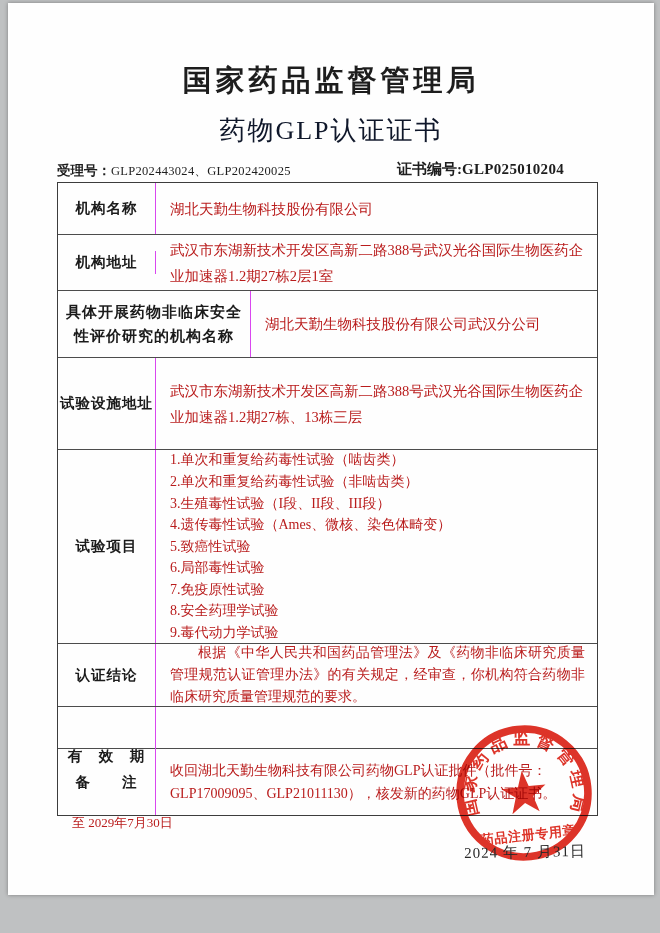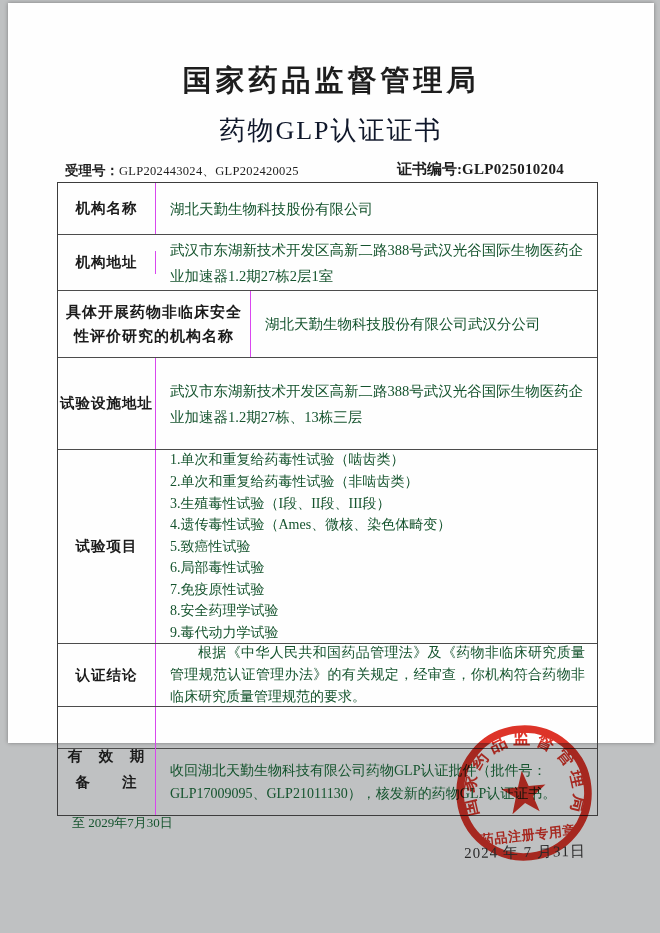--- a/index.html
+++ b/index.html
@@ -4,36 +4,36 @@
 <style>
   * { margin:0; padding:0; box-sizing:border-box; }
   html,body { width:660px; height:933px; }
   body {
     position:relative;
     background:#bfc1c2;
     font-family:"Liberation Serif","DejaVu Serif",serif;
     overflow:hidden;
   }
   .page {
-    position:absolute; left:8px; top:3px; width:646px; height:740px;
+    position:absolute; left:8px; top:3px; width:646px; height:892px;
     background:#fefefe;
     box-shadow:0 0 4px rgba(0,0,0,.35);
   }
   .doc-title {
     position:absolute; top:58px; left:0; width:100%;
     text-align:center;
     font-family:"Liberation Sans","DejaVu Sans",sans-serif;
     font-weight:bold; font-size:29px; letter-spacing:4px; color:#1d1d1d;
   }
   .doc-subtitle {
     position:absolute; top:110px; left:0; width:100%;
     text-align:center; font-size:26px; letter-spacing:2px; color:#0f172a;
   }
   .ref-row { position:absolute; top:157px; left:49px; width:549px; height:22px; font-size:13px; color:#1e1e1e; }
-  .acceptance { position:absolute; left:8px; top:2px; white-space:nowrap; }
+  .acceptance { position:absolute; left:0; top:2px; white-space:nowrap; }
   .acceptance .lbl { font-weight:bold; font-size:13.5px; }
   .acceptance .num { font-size:12.5px; letter-spacing:.3px; }
   .cert-no { position:absolute; right:42px; top:0; white-space:nowrap; font-size:15px; }
   .cert-no .lbl { font-weight:bold; }
   .cert-no .num { font-weight:bold; letter-spacing:.3px; }
 
   .cert-table {
     position:absolute; top:179px; left:49px; width:541px;
     border:1.5px solid #3d3d3d; background:transparent;
   }
@@ -42,21 +42,21 @@
   .t-label {
     width:98px; flex:0 0 98px; border-right:1px solid #d946ef;
     display:flex; align-items:center; justify-content:center;
     text-align:center; font-weight:bold; font-size:14.5px;
     letter-spacing:1px; color:#1b1b1b; padding:2px;
   }
   .t-row.wide .t-label { width:193px; flex:0 0 193px; font-size:15px; line-height:24px; }
   .t-row.wide .t-label span { display:block; width:182px; }
   .t-value {
     flex:1; display:flex; flex-direction:column; justify-content:center;
-    padding:5px 12px 5px 14px; font-size:14.5px; color:#14532d; line-height:26px;
+    padding:5px 12px 5px 14px; font-size:14.5px; color:#b91c1c; line-height:26px;
   }
   .h51 { height:51px; } .h56 { height:56px;align-items:center; } .h67 { height:67px; }
   .h92 { height:92px; } .h194 { height:194px; } .h63 { height:63px; }
   .h42 { height:42px;flex-direction:column; }
   .items .item { line-height:21.6px; font-size:14px; }
   .conclusion { text-indent:2em; text-align:justify; line-height:22px; font-size:14px; }
   .remark { line-height:23px; font-size:14px; }
   .validity { font-size:13px; }
 
   .seal {

